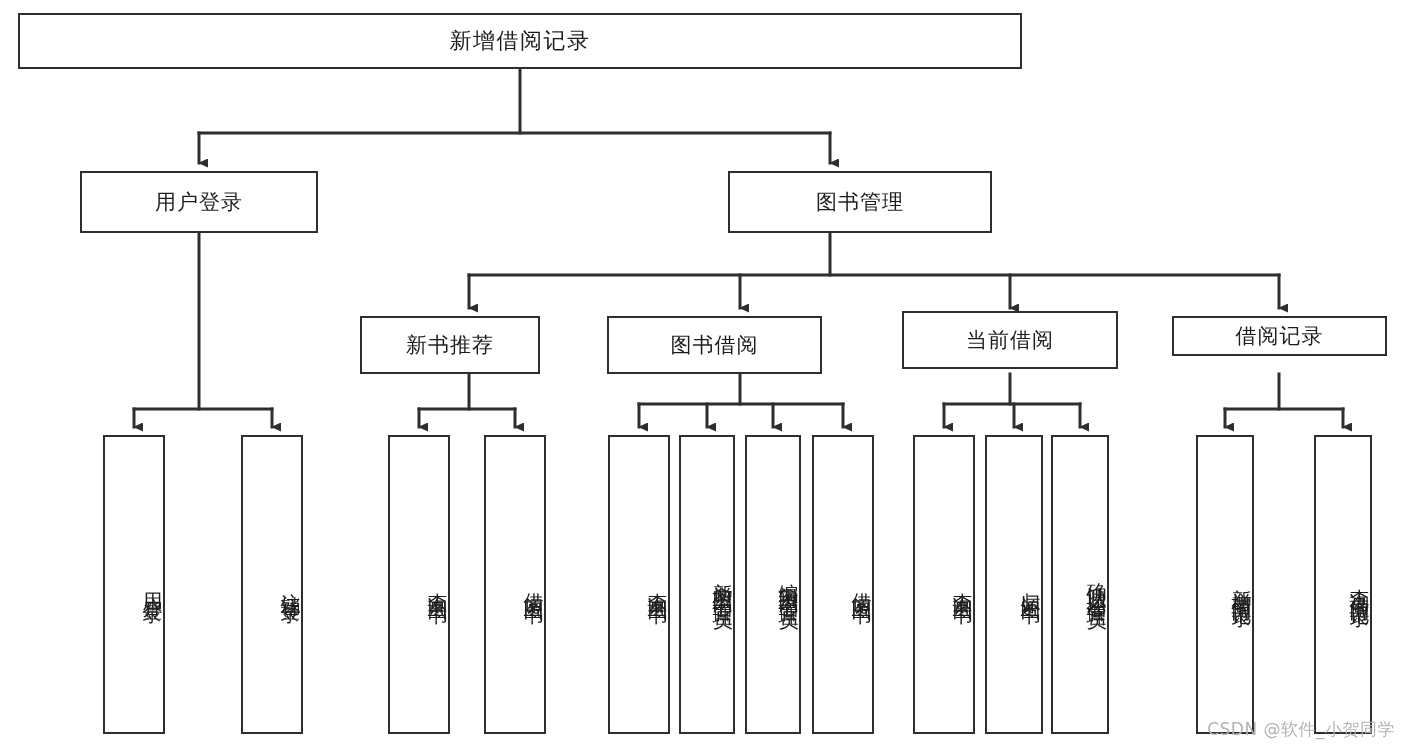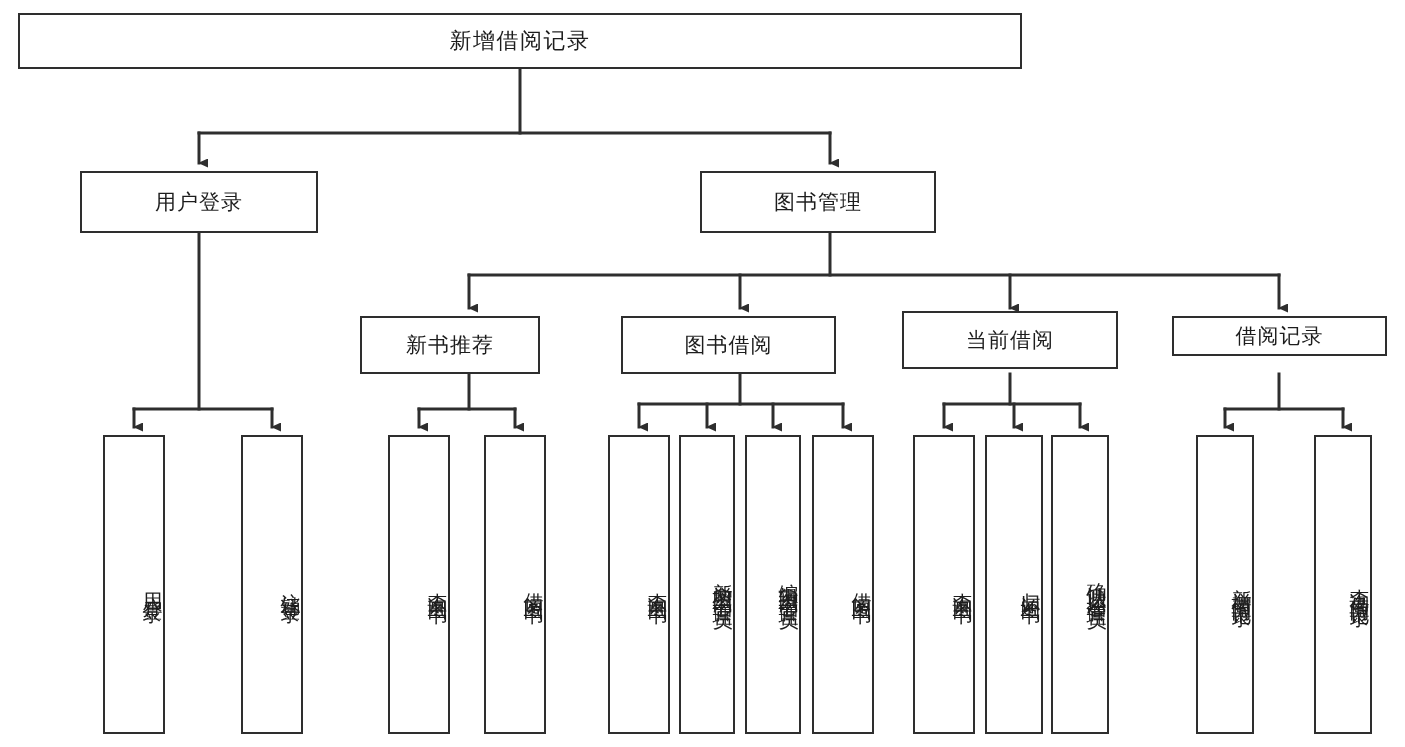--- a/index.html
+++ b/index.html
@@ -128,28 +128,28 @@
     </g>
   </svg>
 
   <div class="node title" style="left:18px;top:13px;width:1004px;height:56px;">
     <span>新增借阅记录</span>
   </div>
 
   <div class="node horiz" style="left:80px;top:171px;width:238px;height:62px;">
     <span>用户登录</span>
   </div>
-  <div class="node horiz" style="left:700px;top:171px;width:236px;height:62px;">
+  <div class="node horiz" style="left:728px;top:171px;width:264px;height:62px;">
     <span>图书管理</span>
   </div>
 
   <div class="node horiz" style="left:360px;top:316px;width:180px;height:58px;">
     <span>新书推荐</span>
   </div>
-  <div class="node horiz" style="left:621px;top:316px;width:215px;height:58px;">
+  <div class="node horiz" style="left:607px;top:316px;width:215px;height:58px;">
     <span>图书借阅</span>
   </div>
   <div class="node horiz" style="left:902px;top:311px;width:216px;height:58px;">
     <span>当前借阅</span>
   </div>
   <div class="node horiz" style="left:1172px;top:316px;width:215px;height:40px;">
     <span>借阅记录</span>
   </div>
 
   <div class="node vert" style="left:103px;top:435px;width:62px;height:299px;">
@@ -189,13 +189,14 @@
     <span class="vlabel">确认归还（管理员）</span>
   </div>
 
   <div class="node vert" style="left:1196px;top:435px;width:58px;height:299px;">
     <span class="vlabel">新增借阅记录</span>
   </div>
   <div class="node vert" style="left:1314px;top:435px;width:58px;height:299px;">
     <span class="vlabel">查询借阅记录</span>
   </div>
 
+  <div class="watermark">CSDN @软件_小贺同学</div>
 </div>
 
 </body></html>

